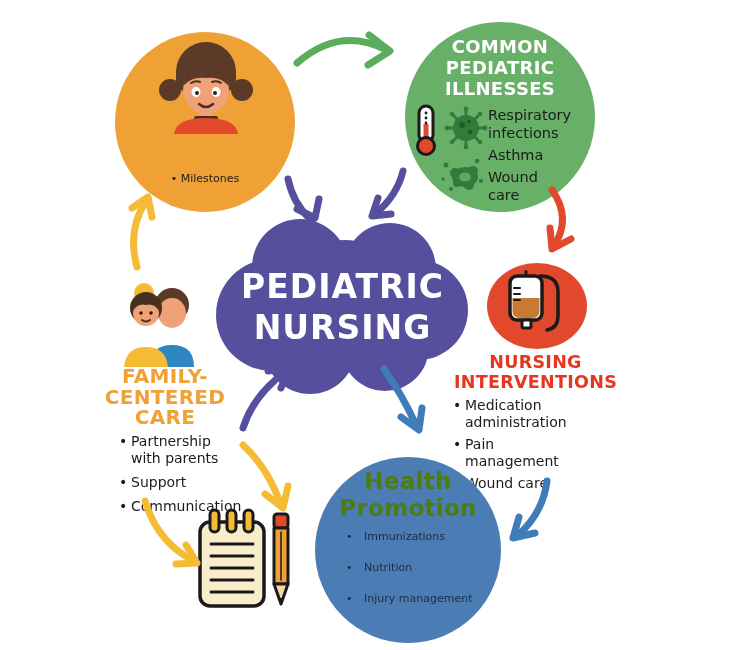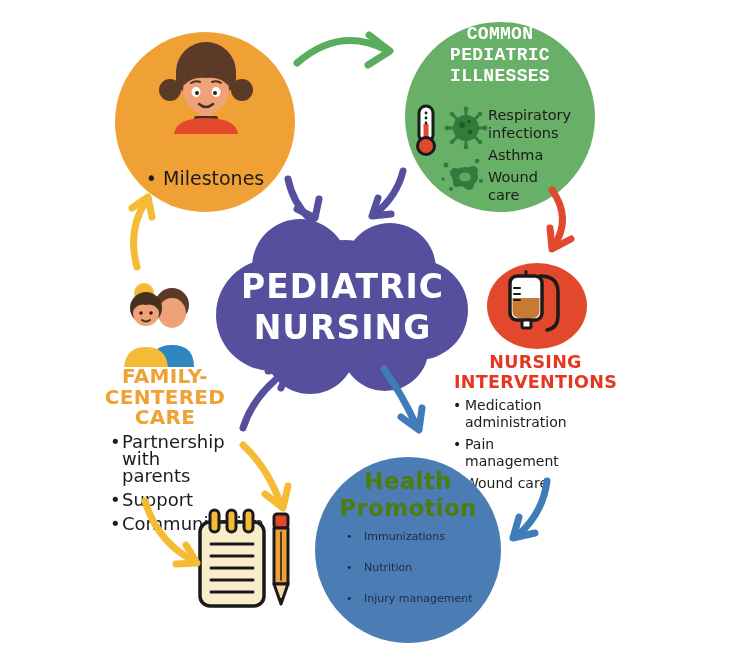--- a/index.html
+++ b/index.html
@@ -21,32 +21,32 @@
   .germ-svg{left:441px;top:156px;width:44px;height:38px;}
   .cloud-svg{left:210px;top:205px;width:265px;height:195px;}
   .iv-svg{left:500px;top:270px;width:74px;height:74px;}
   .family-svg{left:108px;top:283px;width:100px;height:84px;}
   .notepad-svg{left:196px;top:506px;width:100px;height:104px;}
   .arrows-svg{left:0;top:0;width:750px;height:650px;pointer-events:none;z-index:5;}
 
   
   .node-title{font-weight:bold;text-align:center;letter-spacing:.3px;}
   .growth-title{left:115px;top:124px;width:180px;font-size:17px;line-height:20px;color:#fff;}
-  .growth-bullets{left:115px;top:169px;width:180px;font-size:19px;line-height:19px;color:var(--text-dark,#1C1C1C);text-align:center;}
+  .growth-bullets{left:115px;top:169px;width:180px;font-size:11px;line-height:19px;color:var(--text-dark,#1C1C1C);text-align:center;}
   .bu-inline::before{content:"• ";}
-  .ill-title{left:405px;top:24px;width:190px;font-size:18px;line-height:21px;color:#fff;font-family:Liberation Mono, monospace;}
+  .ill-title{left:405px;top:36px;width:190px;font-size:18px;line-height:21px;color:#fff;}
   .ill-items{left:488px;top:106px;width:70px;font-size:14.5px;line-height:18px;color:var(--text-dark,#1C1C1C);}
   .ill-items .item{margin-bottom:4px;}
   .cloud-title{left:225px;top:266px;width:235px;font-size:33px;line-height:41px;color:#fff;letter-spacing:1px;z-index:3;}
   .int-title{left:453px;top:352px;width:165px;font-size:17.5px;line-height:20px;color:var(--red-text,#E6361F);}
   .int-bullets{left:452px;top:397px;width:130px;font-size:14px;line-height:17px;color:var(--text-dark,#1C1C1C);}
   .bu{position:relative;padding-left:13px;margin-bottom:5px;}
   .bu::before{content:"•";position:absolute;left:1px;}
   .fam-title{left:95px;top:366px;width:140px;font-size:20px;line-height:20.5px;color:var(--orange,#F0A135);}
-  .fam-bullets{left:109px;top:433px;width:112px;font-size:18px;line-height:17px;color:var(--text-dark,#1C1C1C);}
+  .fam-bullets{left:118px;top:433px;width:112px;font-size:14px;line-height:17px;color:var(--text-dark,#1C1C1C);}
   .fam-bullets .bu{margin-bottom:7px;}
   .promo-title{left:315px;top:468px;width:186px;font-size:23px;line-height:27px;color:#4d7c0f;}
   .promo-bullets{left:344px;top:528px;width:150px;font-size:11px;line-height:18px;color:var(--navy,#1E2A45);}
   .promo-bullets .bu{padding-left:20px;margin-bottom:13px;}
   .promo-bullets .bu::before{left:2px;}
 
   
   .f-purple{fill:var(--purple,#564F9D);}
   .f-skin{fill:var(--skin,#EFA277);}
   .f-hair{fill:var(--hair,#5C3A28);}

